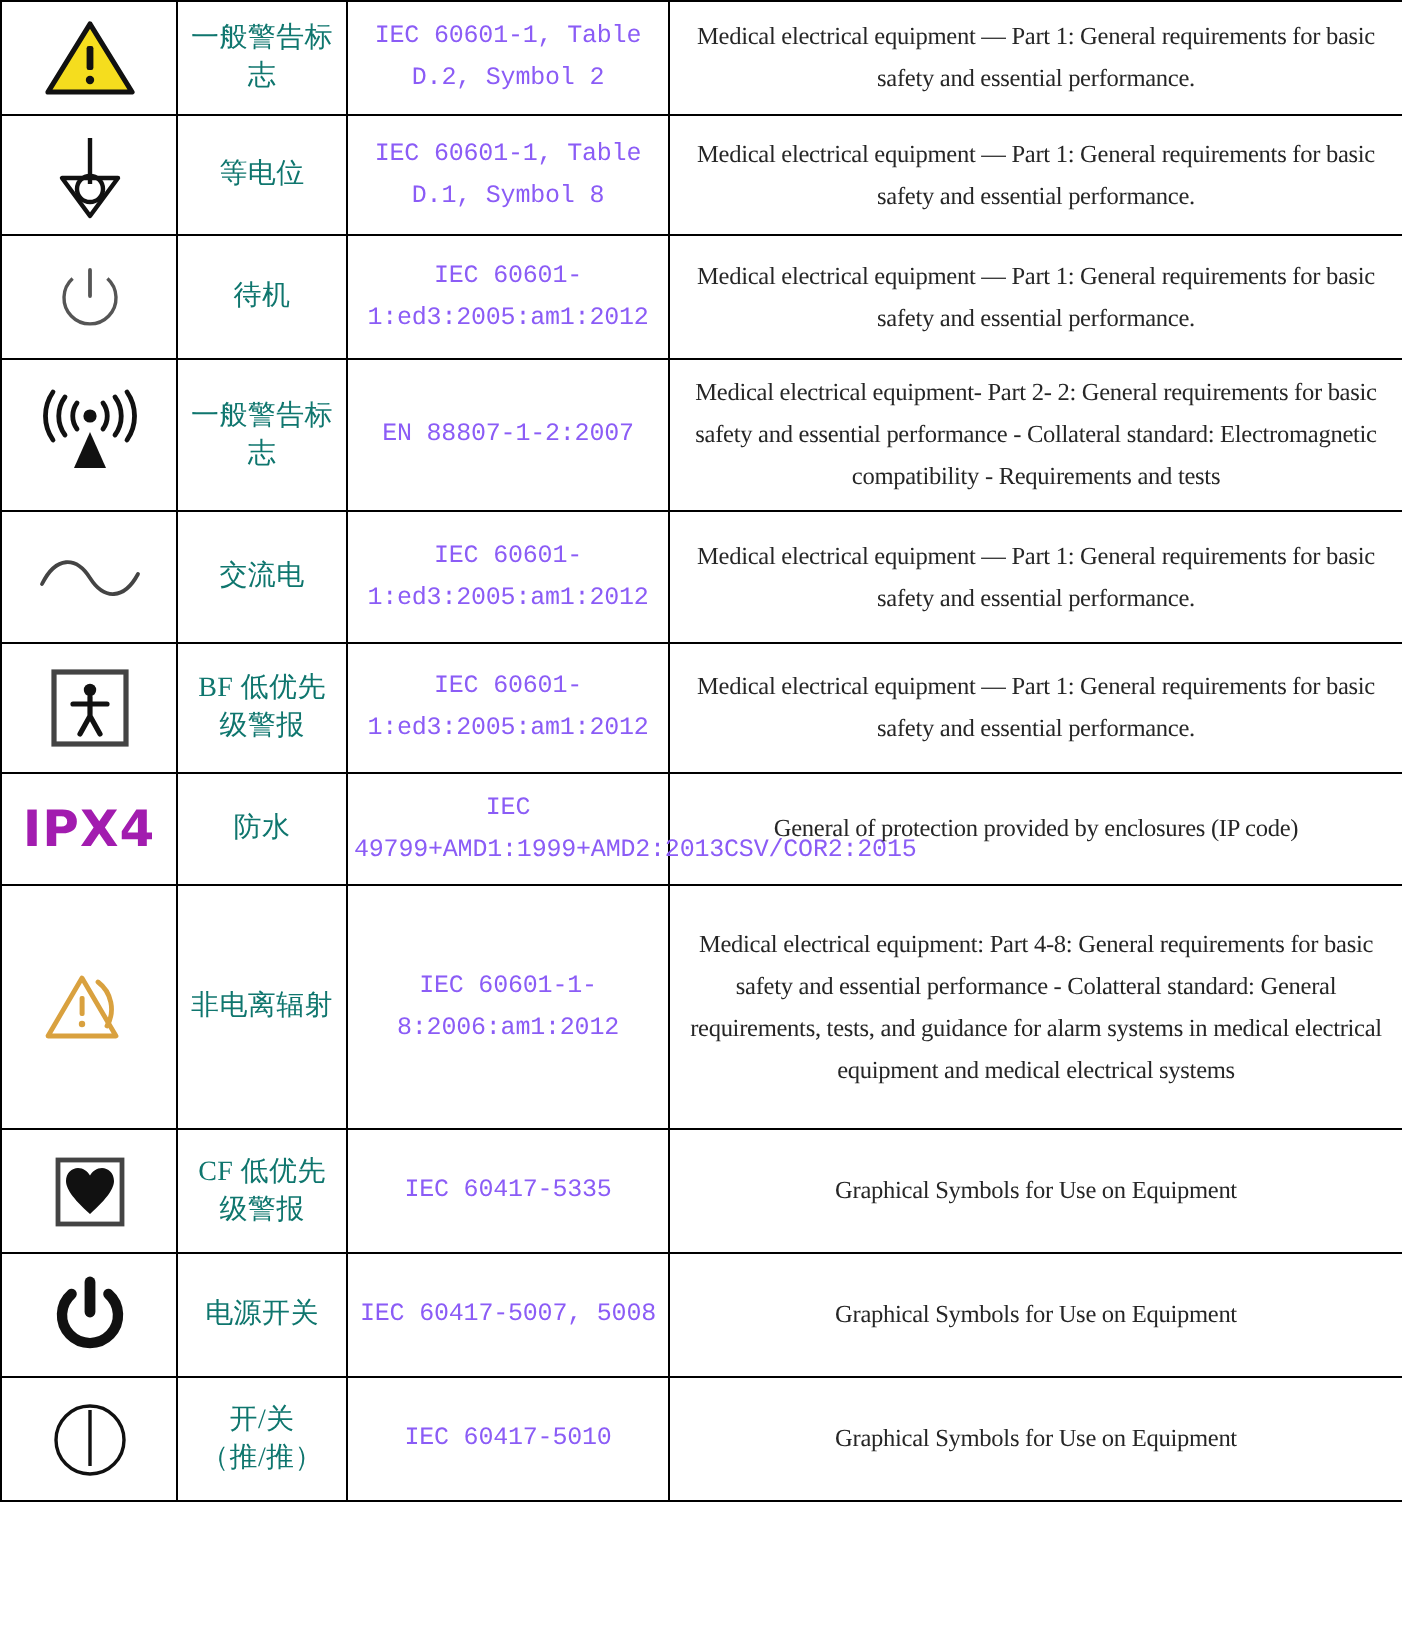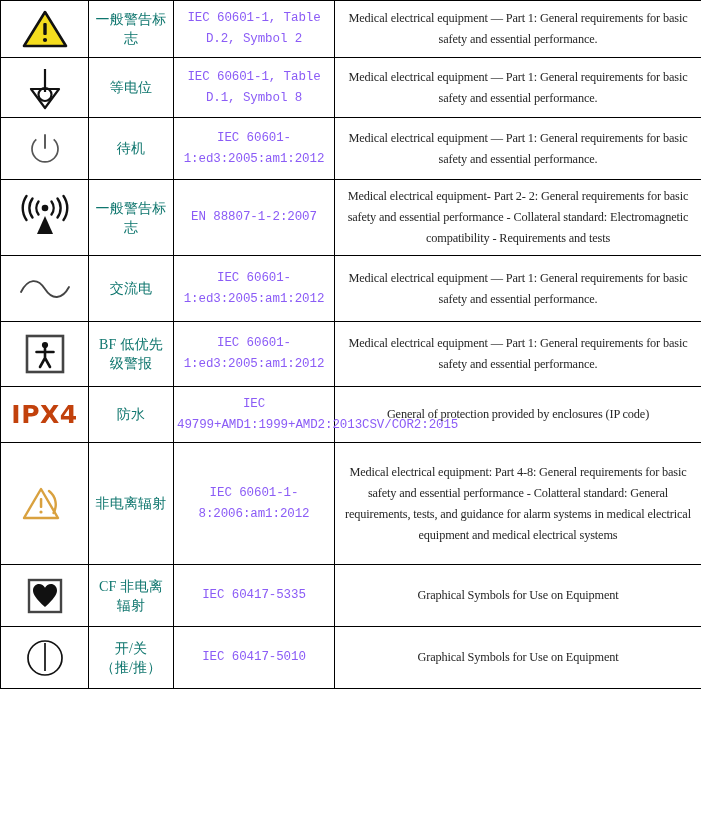--- a/index.html
+++ b/index.html
@@ -63,21 +63,21 @@
     color: #262626;
     letter-spacing: -0.15px;
     padding-left: 8px !important;
     padding-right: 8px !important;
   }
   .ipx-text {
     font-family: "DejaVu Sans", "Liberation Sans", sans-serif;
     font-size: 25px;
     font-weight: 600;
     letter-spacing: 0.5px;
-    color: #c2410c;
+    color: #a21caf;
   }
   svg { display: block; }
 </style>
 </head>
 <body>
 
 <table id="symbols-table">
   <colgroup>
     <col class="col-symbol">
       <col class="col-name">
@@ -208,25 +208,38 @@
   <tr style="height:62px">
     <td class="cell-symbol">
       <div class="sym-wrap">
         <svg width="44" height="38" viewBox="0 0 44 38">
           <rect x="6" y="3" width="32" height="32" fill="#fff" stroke="#444" stroke-width="2.4"></rect>
           <path d="M22 30 C13 22, 10 17, 10 13.5 C10 9.5, 13 7, 16 7 C18.6 7, 20.8 8.6, 22 10.8
                    C23.2 8.6, 25.4 7, 28 7 C31 7, 34 9.5, 34 13.5 C34 17, 31 22, 22 30 Z" fill="#111"></path>
         </svg>
       </div>
     </td>
-    <td class="cell-name">CF 非电离辐射</td>
+    <td class="cell-name">CF 低优先级警报</td>
     <td class="cell-std">IEC 60417-5335</td>
     <td class="cell-title">Graphical Symbols for Use on Equipment</td>
   </tr>
 
+  <tr style="height:62px">
+    <td class="cell-symbol">
+      <div class="sym-wrap">
+        <svg width="42" height="44" viewBox="0 0 42 44">
+          <path d="M21 5 L21 20" stroke="#111" stroke-width="5.4" stroke-linecap="round"></path>
+          <path d="M30.2 11 a14 14 0 1 1 -18.4 0" fill="none" stroke="#111" stroke-width="5.2" stroke-linecap="round"></path>
+        </svg>
+      </div>
+    </td>
+    <td class="cell-name">电源开关</td>
+    <td class="cell-std">IEC 60417-5007, 5008</td>
+    <td class="cell-title">Graphical Symbols for Use on Equipment</td>
+  </tr>
 
   <tr style="height:62px">
     <td class="cell-symbol">
       <div class="sym-wrap">
         <svg width="44" height="44" viewBox="0 0 44 44">
           <circle cx="22" cy="22" r="17" fill="none" stroke="#111" stroke-width="1.7"></circle>
           <line x1="22" y1="7" x2="22" y2="35" stroke="#111" stroke-width="1.7"></line>
         </svg>
       </div>
     </td>

